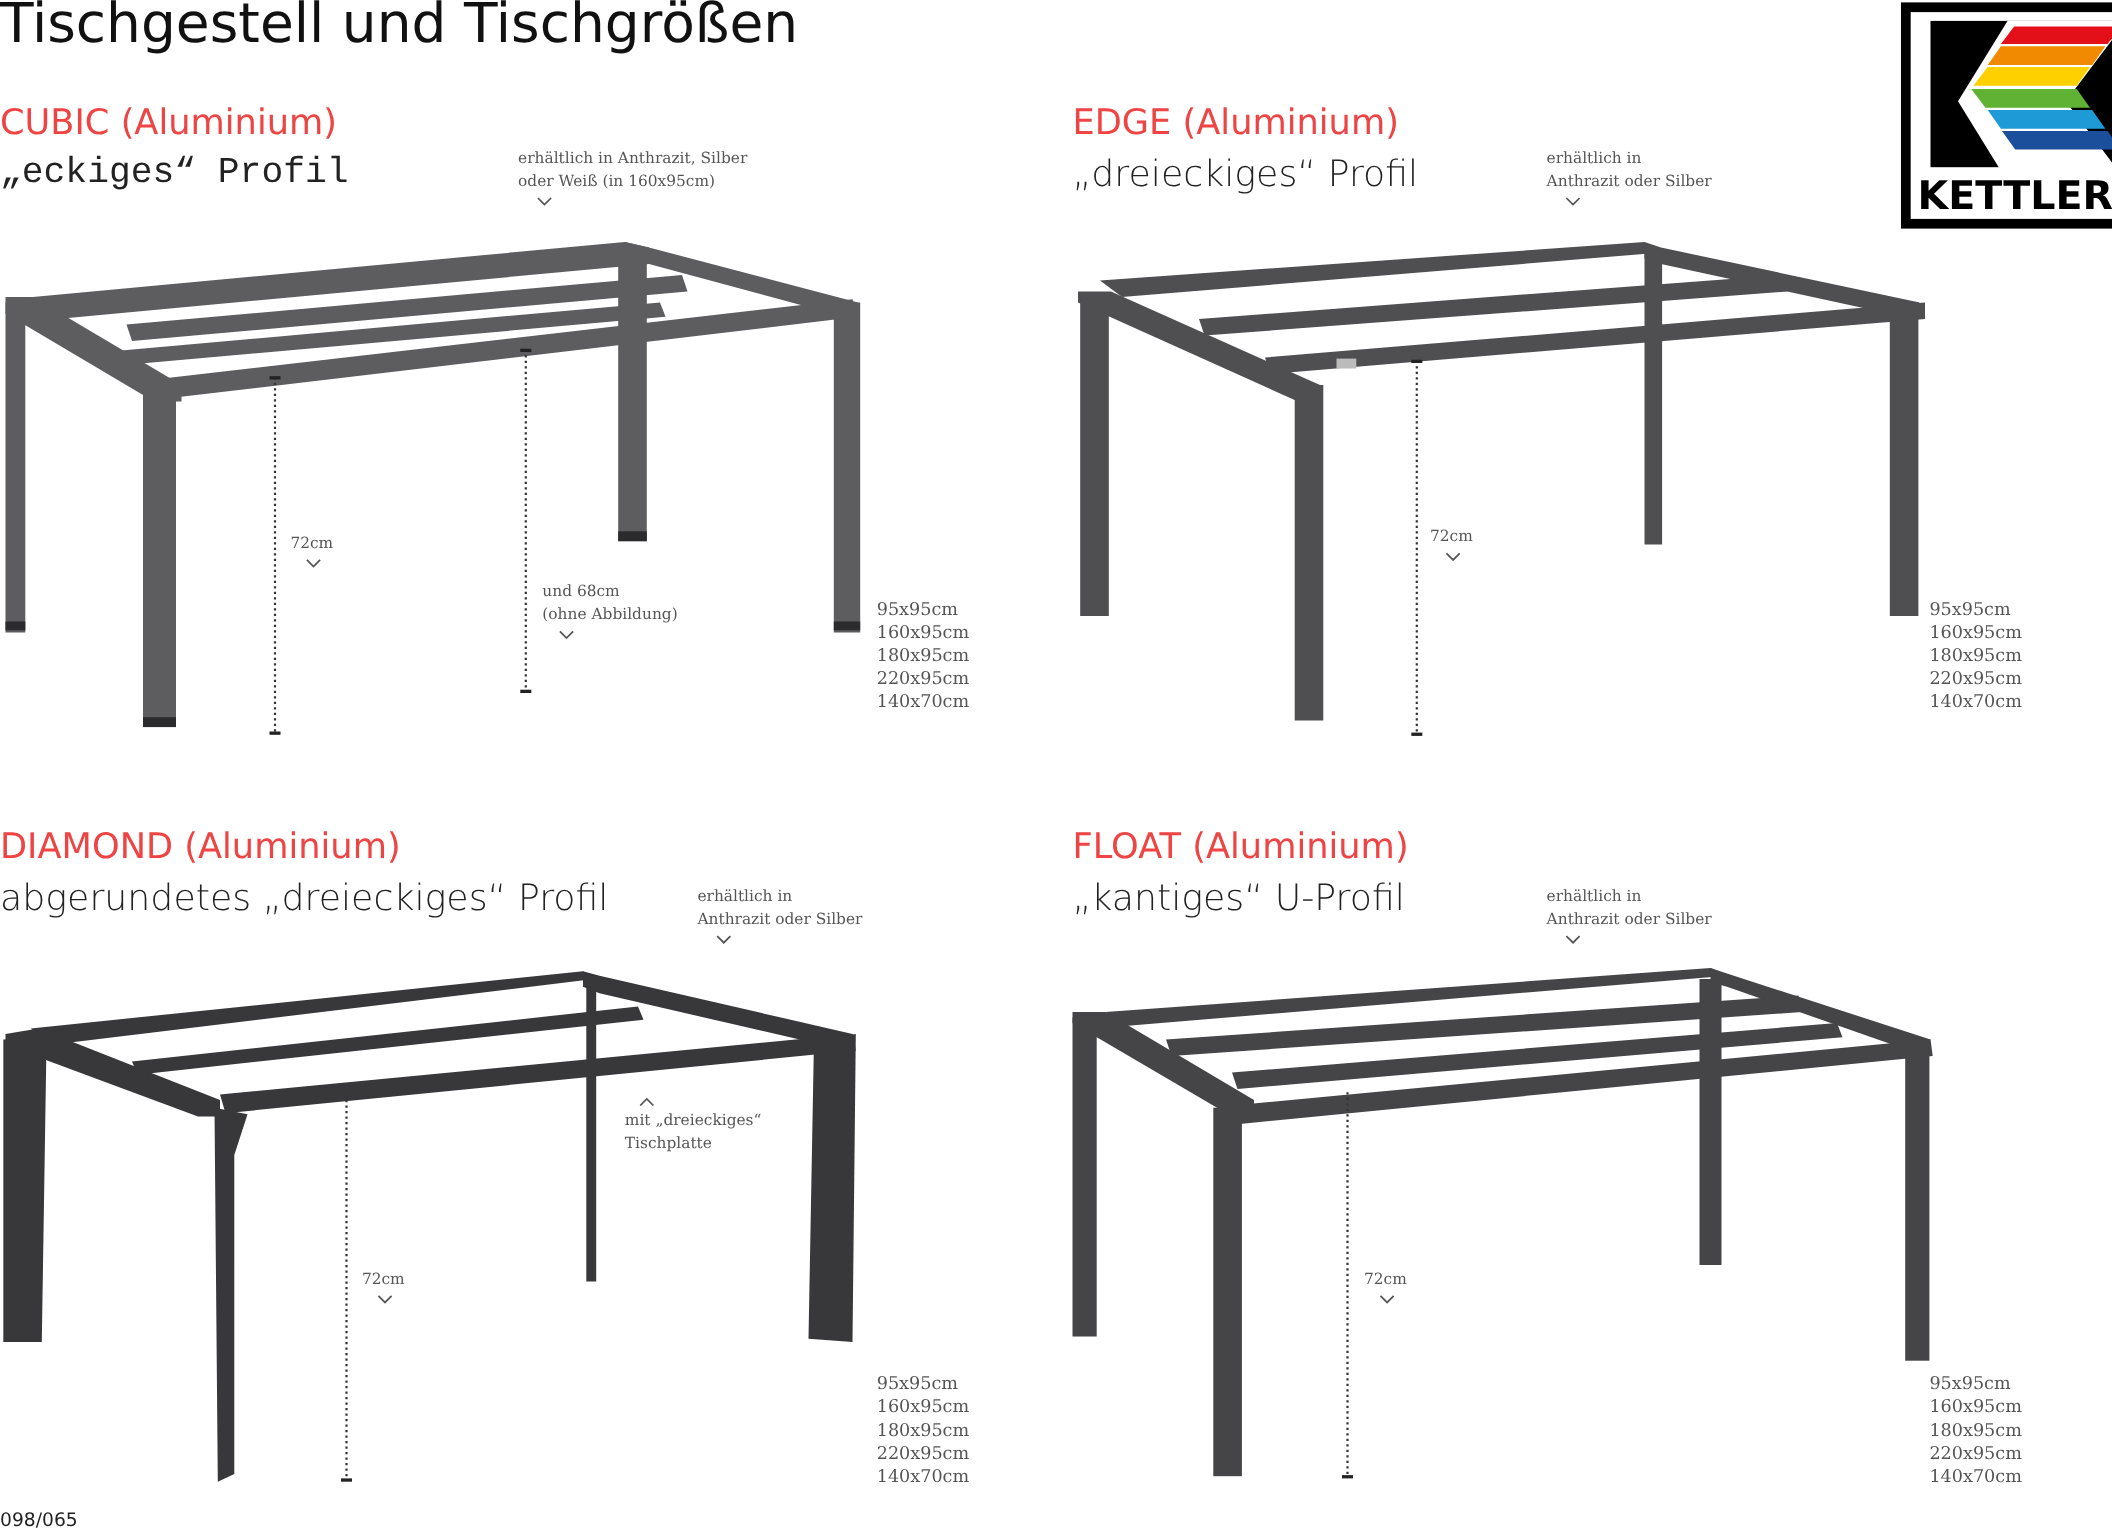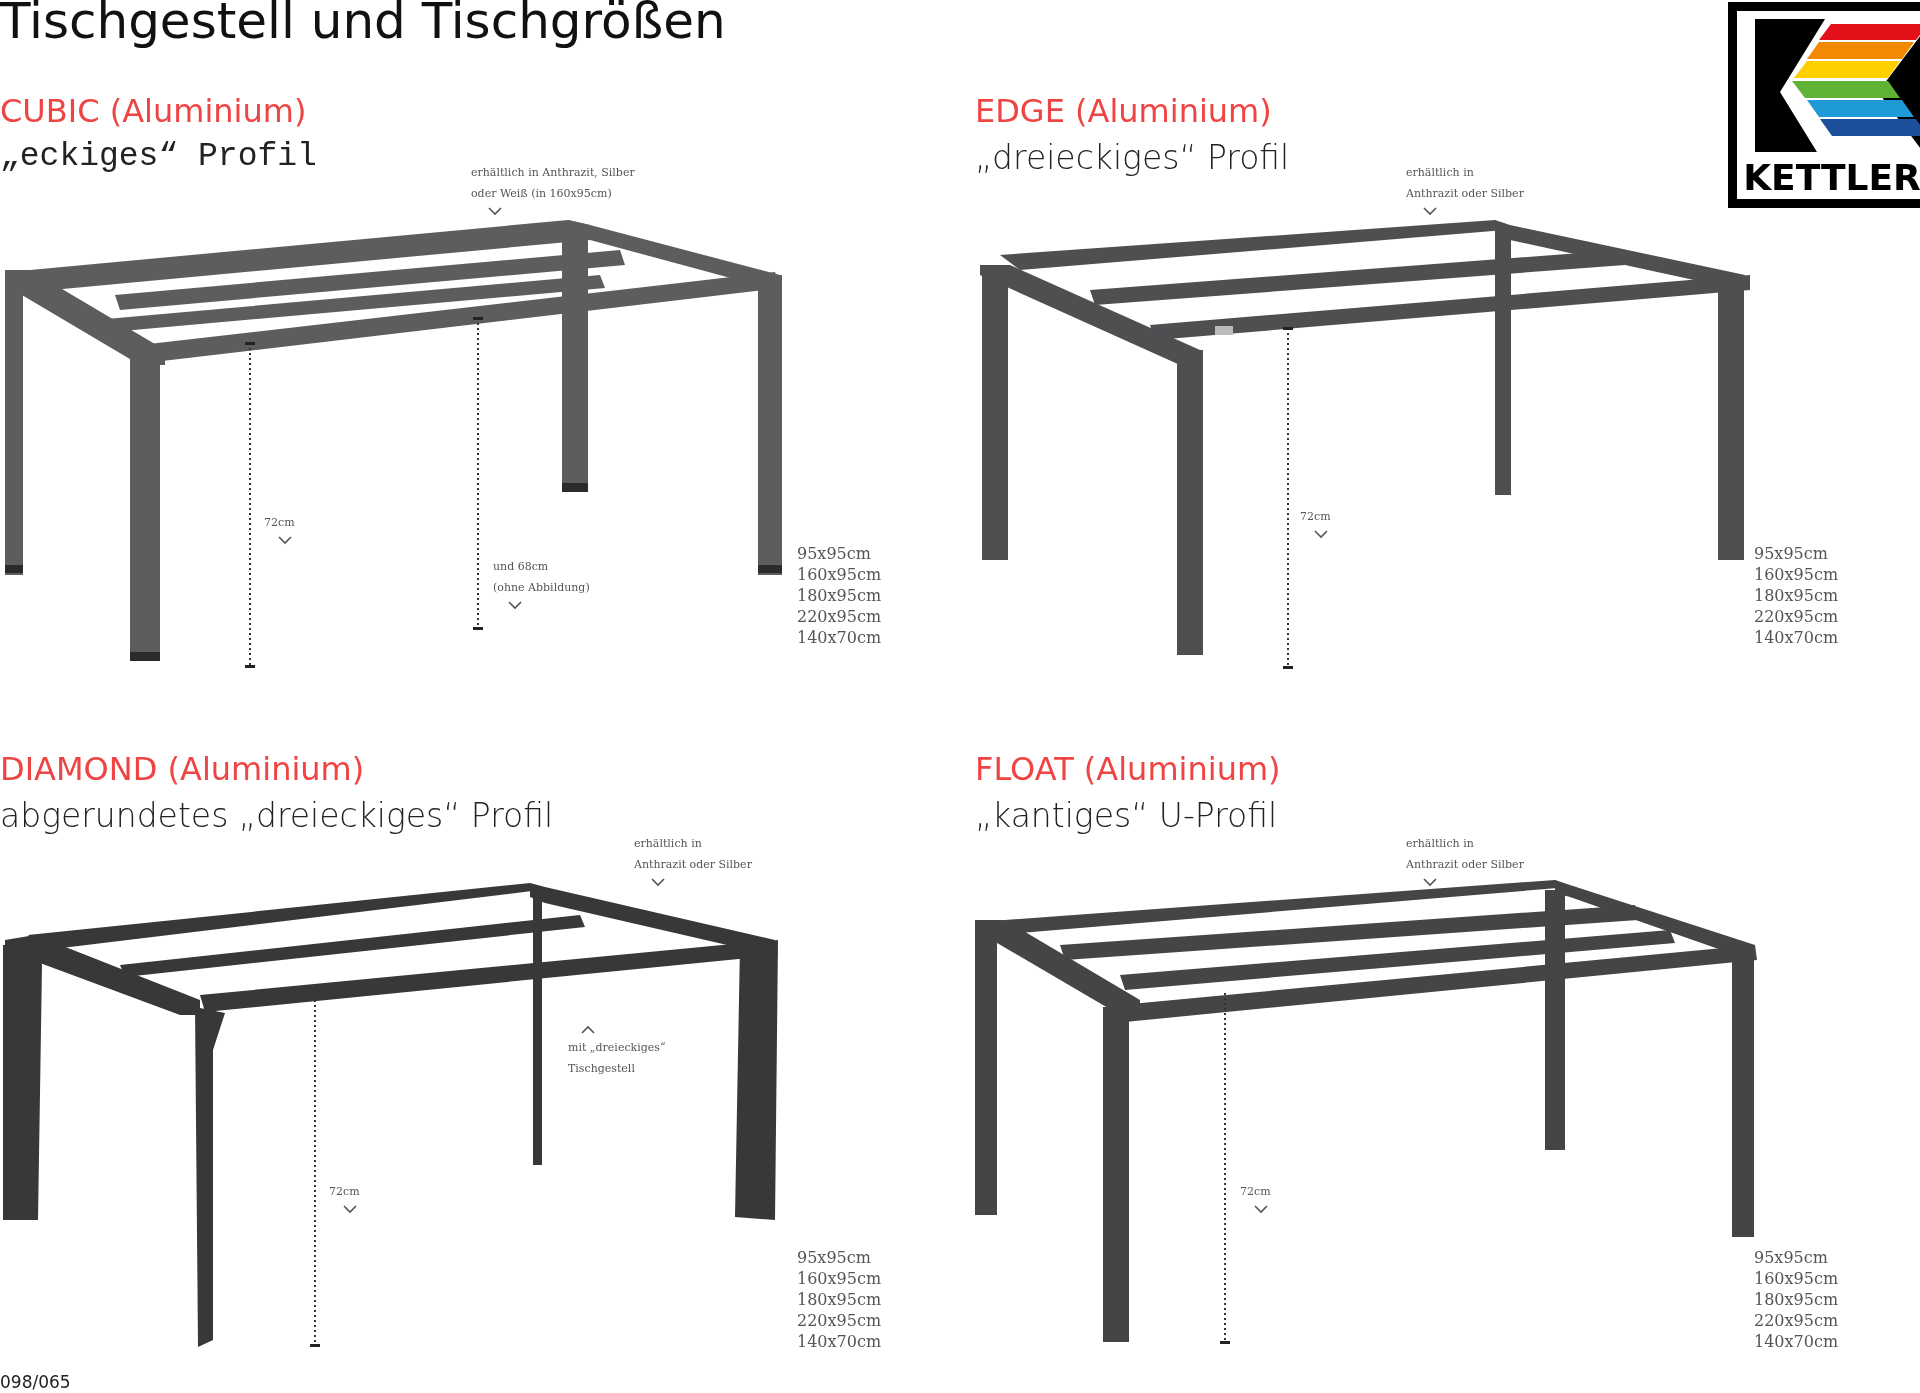--- a/index.html
+++ b/index.html
@@ -1,21 +1,21 @@
 <!DOCTYPE html>
 <html><head>
 <meta charset="utf-8">
 <style>
   html, body { margin:0; padding:0; background:#ffffff; }
   body { width:1920px; height:1393px; position:relative; overflow:hidden; font-family:"DejaVu Sans", sans-serif; color:#1a1a1a; }
   .abs { position:absolute; }
   .page-title { left:0; top:-8px; font-size:50px; font-weight:400; letter-spacing:0px; color:#111; white-space:nowrap; }
   .sec-title { font-size:32px; font-weight:400; color:#ef4444; white-space:nowrap; }
   .sec-sub { font-size:33px; font-weight:300; color:#222; white-space:nowrap; }
-  .note { font-family:"DejaVu Serif", serif; font-size:11px; line-height:21px; color:#555; white-space:nowrap;margin-top:28px; }
+  .note { font-family:"DejaVu Serif", serif; font-size:14px; line-height:21px; color:#555; white-space:nowrap; }
   .chev { display:block; width:14px; height:9px; margin-top:3px; }
   .sizes { font-family:"DejaVu Serif", serif; font-size:16px; line-height:21px; color:#555; white-space:nowrap; }
   .footer { left:0; top:1372px; font-size:17px; color:#222; }
   .logo { left:1712px; top:2px; width:208px; height:206px;padding-left:16px; }
   svg.table { position:absolute; }
 </style>
 </head>
 <body>
 
 <div class="abs page-title">Tischgestell und Tischgrößen</div>
@@ -171,21 +171,21 @@
   <div>72cm</div>
   <svg class="chev" style="margin-left:14px" viewBox="0 0 14 9">
       <polyline points="1,1 7,7 13,1" fill="none" stroke="#555" stroke-width="1.6"></polyline>
     </svg>
 </div>
 <div class="abs note" style="left:568px; top:994px;">
   <svg class="chev" style="margin-left:13px; margin-bottom:3px" viewBox="0 0 14 9">
       <polyline points="1,8 7,2 13,8" fill="none" stroke="#555" stroke-width="1.6"></polyline>
     </svg>
   <div>mit „dreieckiges“</div>
-  <div>Tischgestell</div>
+  <div>Tischplatte</div>
 </div>
 <div class="abs sizes" style="left:797px; top:1247px;">
   <div>95x95cm</div>
   <div>160x95cm</div>
   <div>180x95cm</div>
   <div>220x95cm</div>
   <div>140x70cm</div>
 </div>
 
 <div class="abs sec-title" style="left:975px; top:750px;">FLOAT (Aluminium)</div>

